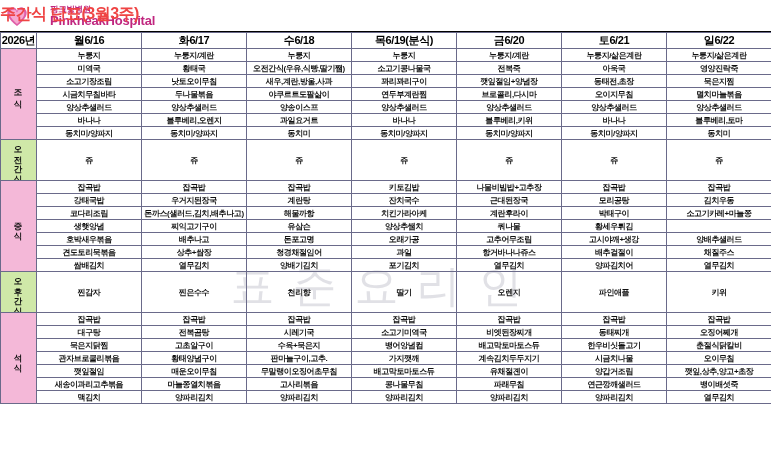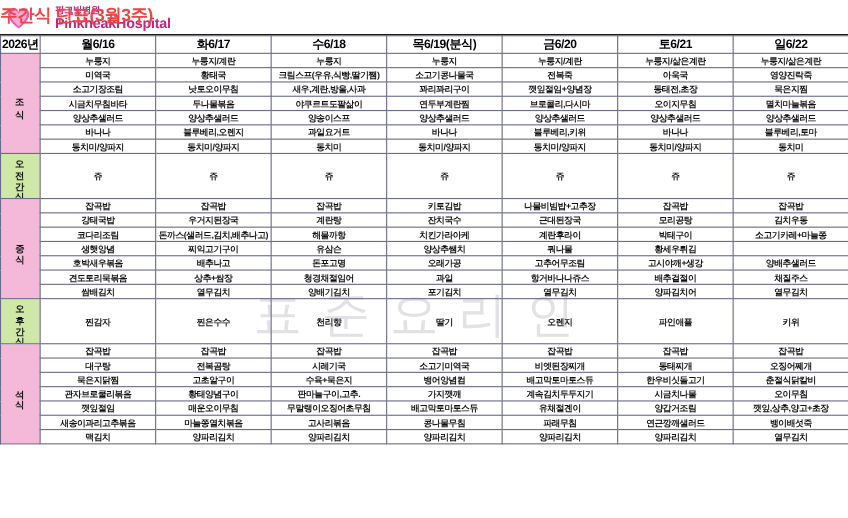--- a/index.html
+++ b/index.html
@@ -182,21 +182,21 @@
             <td class="cell">누룽지/계란</td>
             <td class="cell">누룽지</td>
             <td class="cell">누룽지</td>
             <td class="cell">누룽지/계란</td>
             <td class="cell">누룽지/삶은계란</td>
             <td class="cell">누룽지/삶은계란</td>
           </tr>
           <tr class="meal">
             <td class="cell">미역국</td>
             <td class="cell">황태국</td>
-            <td class="cell">크림스프(우유,식빵,딸기쨈)</td>
+            <td class="cell">오전간식(우유,식빵,딸기쨈)</td>
             <td class="cell">소고기콩나물국</td>
             <td class="cell">전복죽</td>
             <td class="cell">아욱국</td>
             <td class="cell">영양진락죽</td>
           </tr>
           <tr class="meal">
             <td class="cell">소고기장조림</td>
             <td class="cell">낫토오이무침</td>
             <td class="cell">새우,계란,방울,사과</td>
             <td class="cell">꽈리꽈리구이</td>

